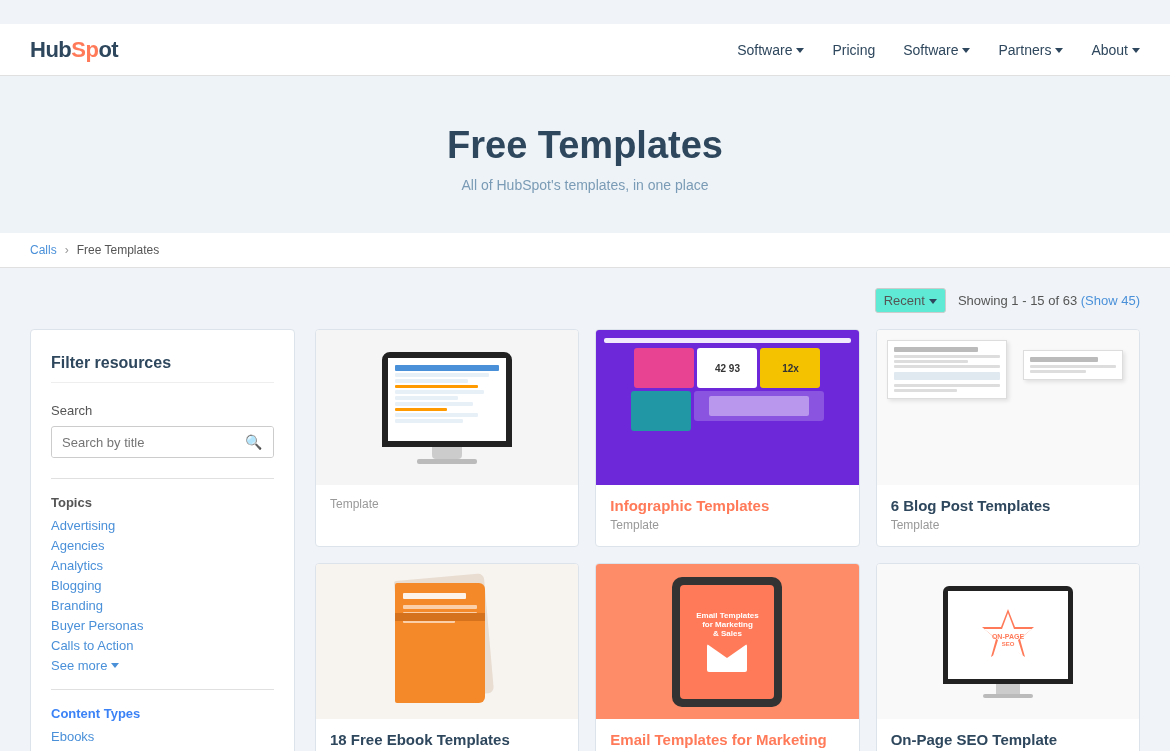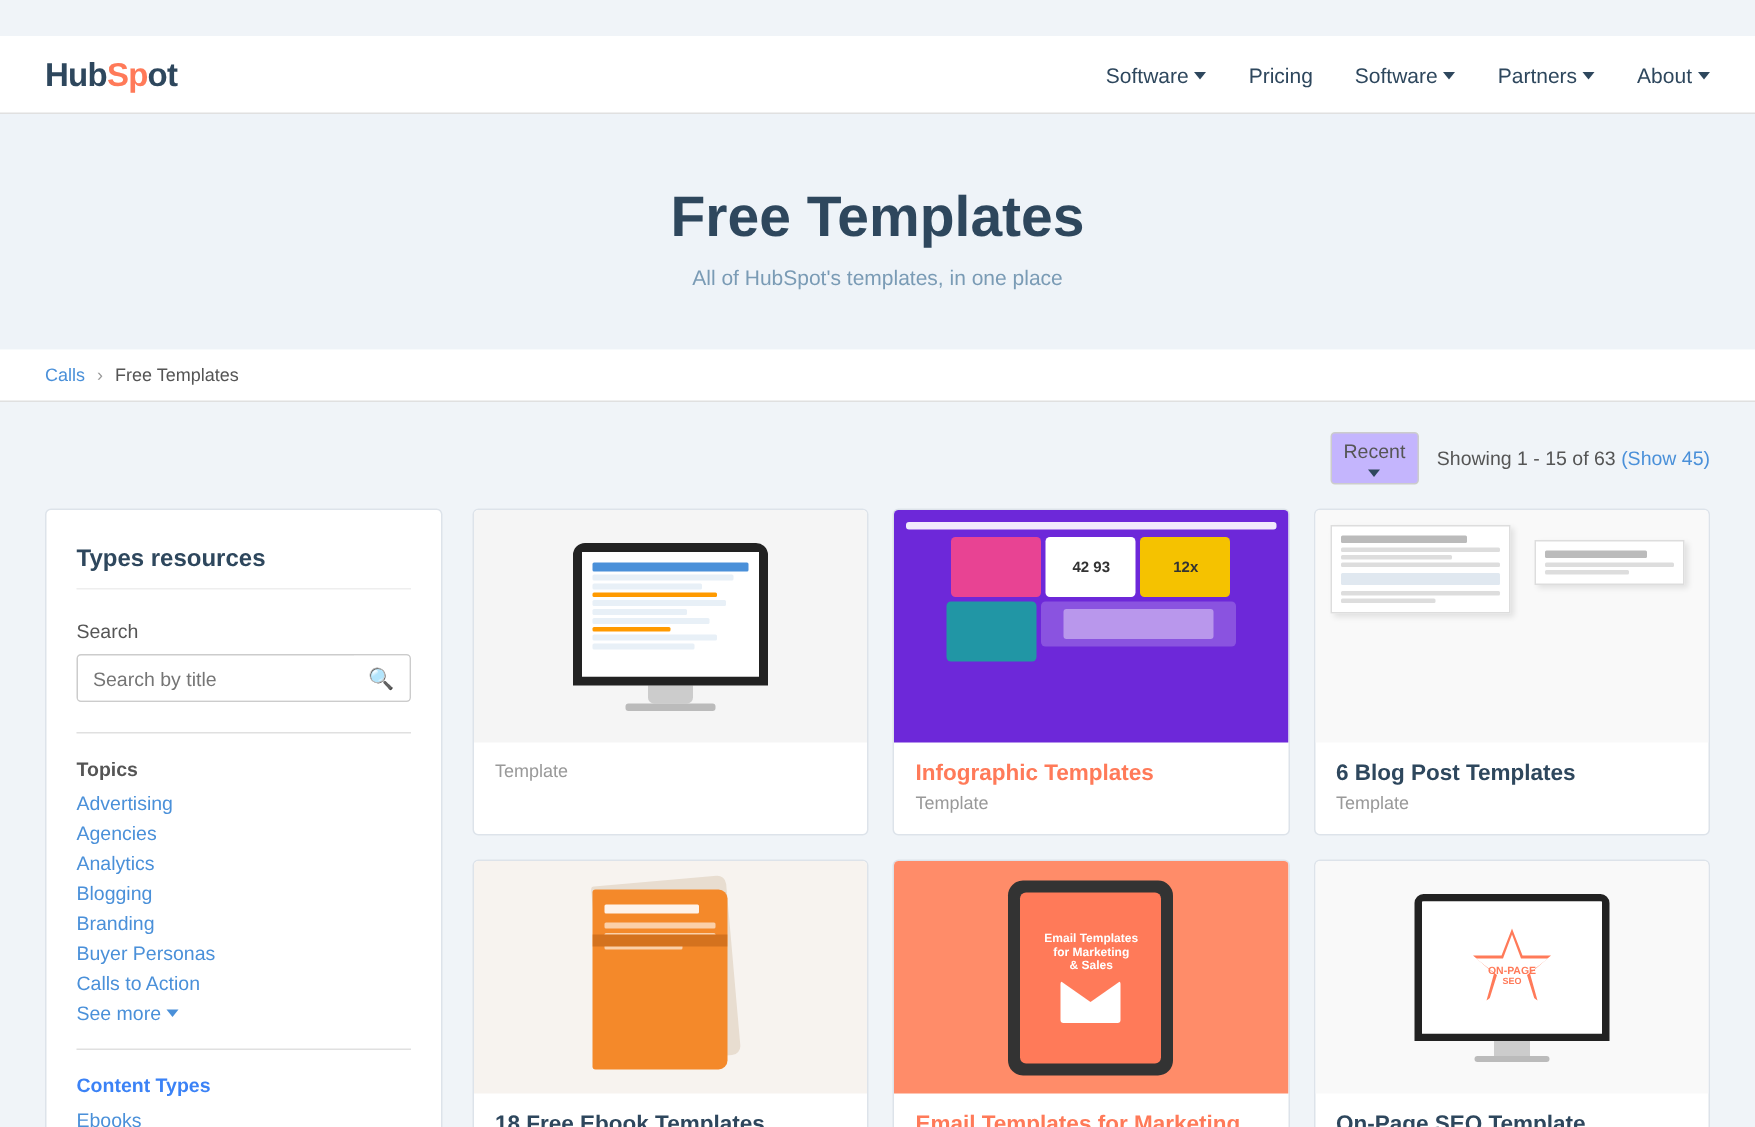--- a/index.html
+++ b/index.html
@@ -97,23 +97,22 @@
     }
     .sort-select {
       display: flex;
       align-items: center;
       gap: 4px;
       color: #555;
       cursor: pointer;
       border: 1px solid #ccc;
       padding: 4px 8px;
       border-radius: 3px;
-      background: #c4b5fd;
-      font-size: 13px;
-      flex-direction: column;
+      background: #5eead4;
+      font-size: 13px;
     }
     .showing-text { color: #555; }
     .showing-text .show-link { color: #4a90d9; cursor: pointer; }
 
     
     .content-row {
       display: flex;
       gap: 20px;
       align-items: flex-start;
     }
@@ -419,21 +418,21 @@
     </div>
     <span class="showing-text">
       <span>Showing 1 - 15 of 63</span>
       <span class="show-link">(Show 45)</span>
     </span>
   </div>
 
   <div class="content-row">
 
     <aside class="sidebar">
-      <div class="sidebar-title">Types resources</div>
+      <div class="sidebar-title">Filter resources</div>
 
       <div class="sidebar-section-label">Search</div>
       <div class="search-input-wrap">
         <input type="text" placeholder="Search by title" style="">
         <button class="search-icon-btn">🔍</button>
       </div>
 
       <hr class="sidebar-divider">
 
       <div class="topics-label">Topics</div>

